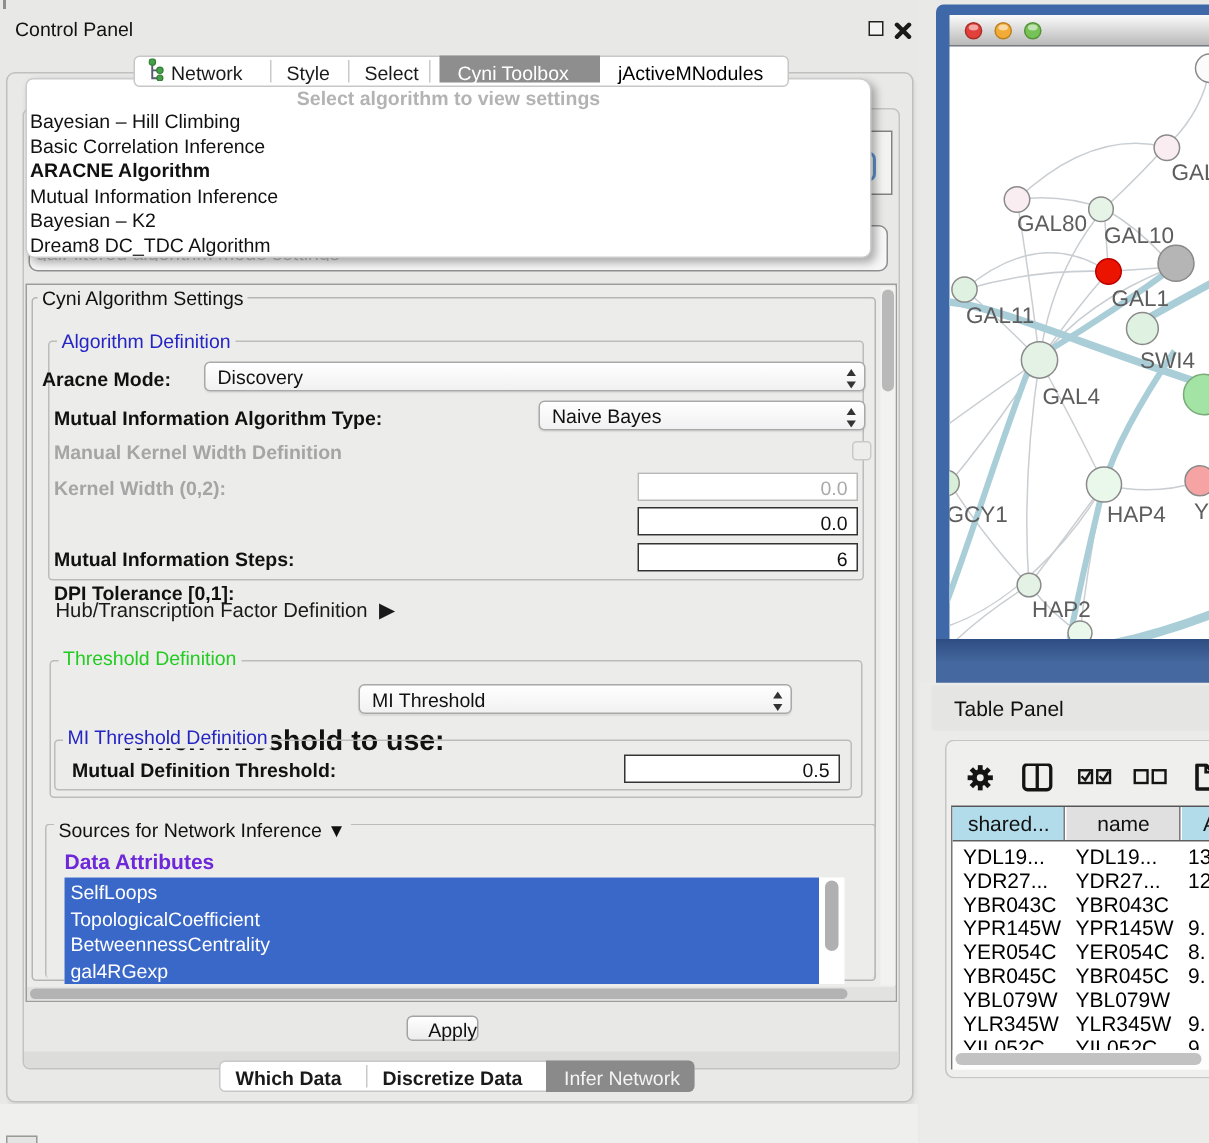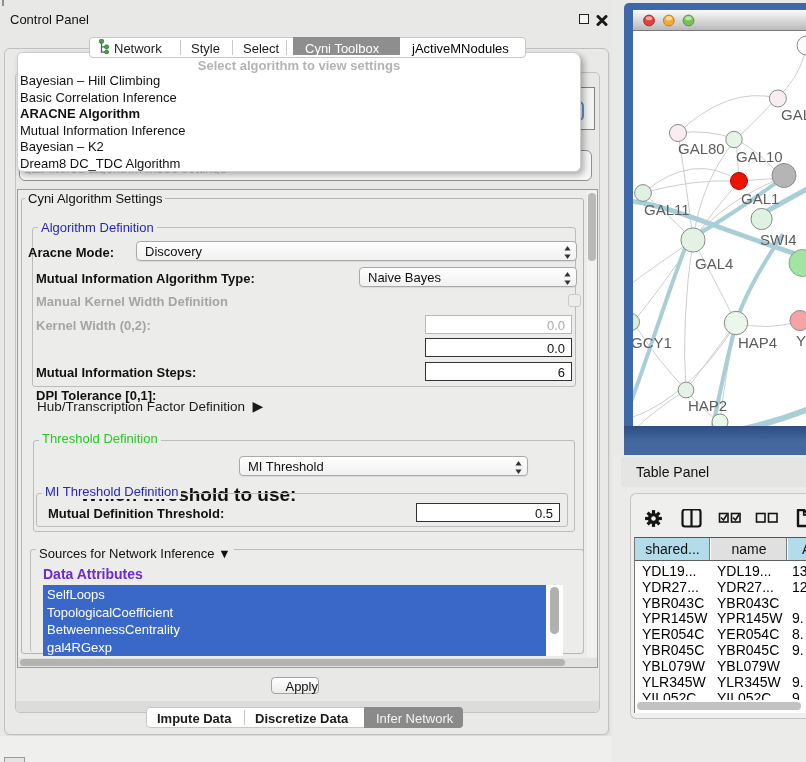--- a/index.html
+++ b/index.html
@@ -117,21 +117,21 @@
   <div class="abs" style="left:43px;top:585px;width:520px;height:71px;background:#fff;"></div>
   <div class="abs" style="left:43px;top:585px;width:503px;height:71px;background:#3a68c8;"></div>
   <div class="abs" style="left:47px;top:586px;font-size:13px;color:#fff;line-height:17.7px;">SelfLoops<br>TopologicalCoefficient<br>BetweennessCentrality<br>gal4RGexp</div>
   <div class="abs" style="left:550px;top:587px;width:9px;height:47px;background:#b0b0b0;border-radius:4.5px;"></div>
 
   <div class="abs" style="left:271px;top:677px;width:48px;height:17px;border:1px solid #a3a3a3;border-radius:4px;background:linear-gradient(#ffffff,#ececec);font-size:13px;color:#111;text-align:right;padding-top:1px;">Apply</div>
 
   <div class="abs" style="left:146px;top:707px;width:317px;height:21px;background:#fff;border:1px solid #c7c7c7;border-radius:4px;"></div>
   <div class="abs" style="left:364px;top:707px;width:99px;height:21px;background:#8a8a8a;border-radius:0 4px 4px 0;"></div>
   <div class="abs" style="left:244px;top:710px;width:1px;height:15px;background:#c9c9c9;"></div>
-  <div class="abs b" style="left:157px;top:711px;font-size:13px;color:#1a1a1a;">Impute Data</div>
+  <div class="abs b" style="left:157px;top:711px;font-size:13px;color:#1a1a1a;">Which Data</div>
   <div class="abs b" style="left:255px;top:711px;font-size:13px;color:#1a1a1a;">Discretize Data</div>
   <div class="abs" style="left:376px;top:711px;font-size:13px;color:#f4f4f4;">Infer Network</div>
 
 </div>
 
 <div class="abs" style="left:0;top:736px;width:612px;height:26px;background:#efefed;"></div>
 
 <div class="abs" style="left:4px;top:757px;width:21px;height:10px;border:1px solid #9a9a9a;background:#e4e4e2;"></div>
 
 <div class="abs" style="left:613px;top:455px;width:193px;height:307px;background:#ebebe9;"></div>

